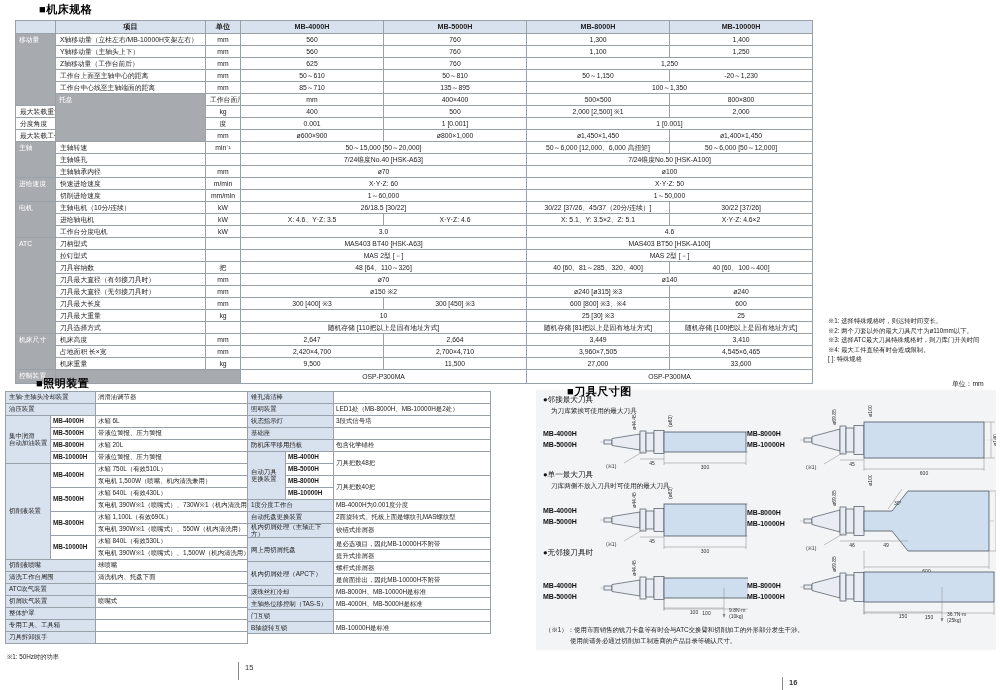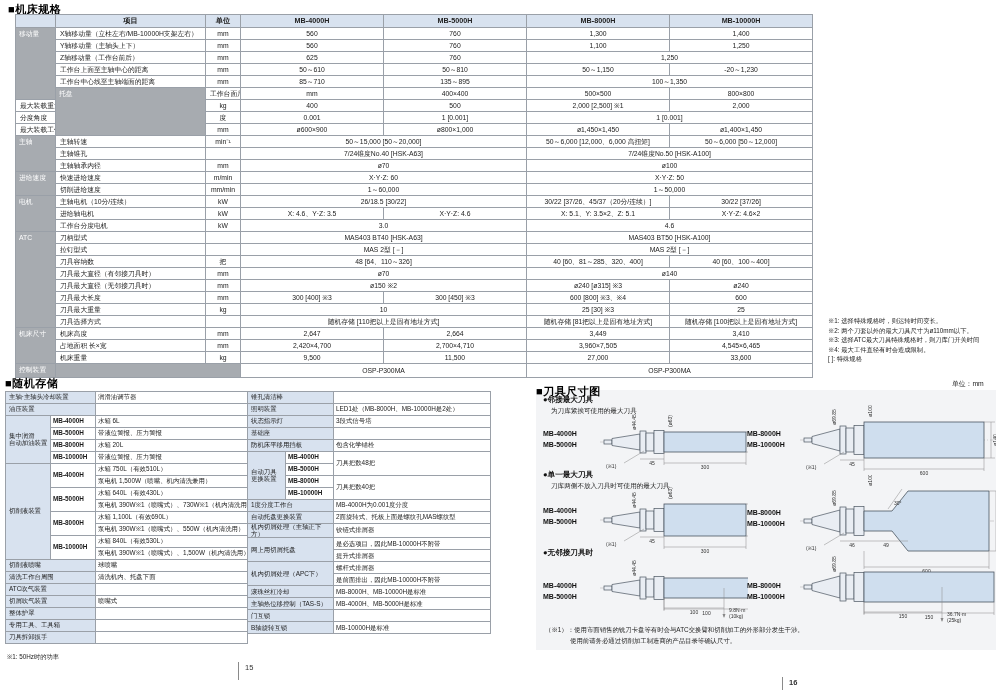--- a/index.html
+++ b/index.html
@@ -1,43 +1,43 @@
 <!DOCTYPE html>
 <html><head>
 <meta charset="utf-8">
 <style>
   html,body{margin:0;padding:0;}
   body{width:1000px;height:690px;position:relative;overflow:hidden;background:#ffffff;
        font-family:"Liberation Sans",sans-serif;color:#1a1a1a;}
   .abs{position:absolute;}
-  .sec-title{font-size:11px;font-weight:bold;color:#000;letter-spacing:0.5px;}
+  .sec-title{font-size:11px;font-weight:bold;color:#000;letter-spacing:0.5px;margin-left:31px;}
   
   table{border-collapse:collapse;table-layout:fixed;}
-  .spec{width:798px;}
+  .spec{width:798px;margin-top:6px;}
   .spec th,.spec td{border:1px solid #9aa0a8;font-size:6.8px;line-height:1.05;height:11px;
        padding:0 2px;text-align:center;overflow:hidden;white-space:nowrap;}
   .spec th{background:#d8e2ef;font-weight:bold;font-size:7.2px;height:12px;color:#222;}
   .spec td.item{text-align:left;padding-left:4px;background:#fff;}
   .spec td.unit{background:#fff;}
   .spec td.grp{background:#a7abb0;color:#fff;text-align:left;vertical-align:top;
        padding:2px 0 0 3px;font-size:6.8px;}
   .spec td.ctrlfill{background:#a7abb0;}
   .spec td.val{background:#fff;}
   
   .notes{font-size:6.3px;line-height:9.6px;color:#222;width:176px;overflow:hidden;white-space:nowrap;}
   
   .std th,.std td{border:1px solid #9aa0a8;font-size:6.4px;line-height:1.05;height:11px;
        padding:0 2px;overflow:hidden;text-align:left;vertical-align:middle;}
   .std td.label{background:#d8e2ef;padding-left:3px;white-space:pre-line;}
   .std td.model{background:#ffffff;font-weight:bold;white-space:nowrap;}
   .std td.value{background:#ffffff;white-space:nowrap;}
   .std-note{font-size:6.3px;color:#222;}
   
   .tool-panel{background:#f3f4f6;}
-  .tool-sub-title{font-size:7.6px;font-weight:bold;color:#111;}
+  .tool-sub-title{font-size:7.6px;font-weight:normal;color:#111;}
   .tool-sub-desc{font-size:6.6px;color:#222;}
   .tool-models{font-size:7px;font-weight:bold;line-height:11px;color:#111;white-space:pre-line;}
   .tool-foot{font-size:6.4px;color:#222;white-space:nowrap;}
   .unit-label{font-size:6.8px;color:#222;}
   .page-num{font-size:7.5px;color:#333;border-left:1px solid #8a8a8a;padding-left:6px;height:18px;line-height:12px;}
   
   .tfill{fill:#e9edf3;stroke:#4a5560;stroke-width:0.7;}
   .bfill{fill:#cfdeee;stroke:#4a5560;stroke-width:0.8;}
   .dim{stroke:#888;stroke-width:0.5;fill:none;}
   .cl{stroke:#aaa;stroke-width:0.5;}
@@ -286,21 +286,21 @@
 </table>
 
 <div class="abs notes" style="left:828px;top:316px;">
     <div>※1: 选择特殊规格时，则运转时间变长。</div>
     <div>※2: 两个刀套以外的最大刀具尺寸为ø110mm以下。</div>
     <div>※3: 选择ATC最大刀具特殊规格时，则刀库门开关时间</div>
     <div>※4: 最大工件直径有时会造成限制。</div>
     <div>[ ]: 特殊规格</div>
   </div>
 
-<div class="abs sec-title" style="left:5px;top:376px;">■随机存储</div>
+<div class="abs sec-title" style="left:5px;top:376px;">■照明装置</div>
 
 <table class="std abs" style="left:5px;top:391px;width:242px;">
   <colgroup>
       <col style="width:45px">
       <col style="width:45px">
       <col style="width:152px">
     </colgroup>
   <tbody>
       <tr>
         <td class="label" colspan="2">主轴·主轴头冷却装置</td>

